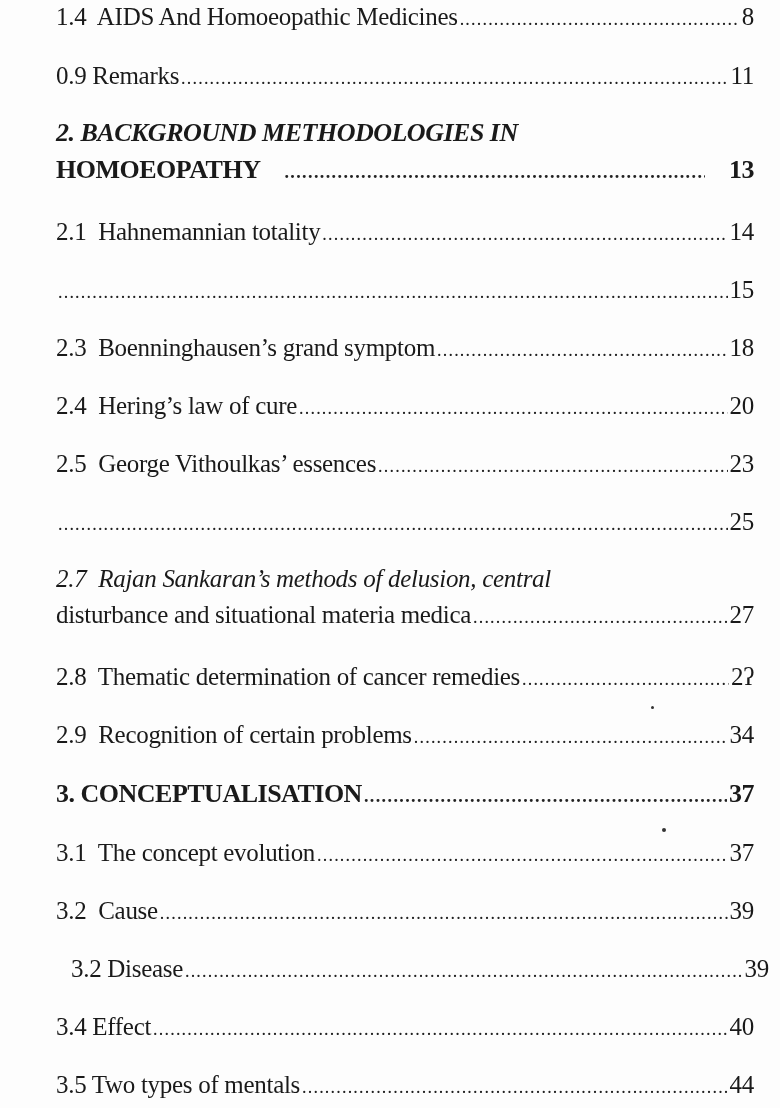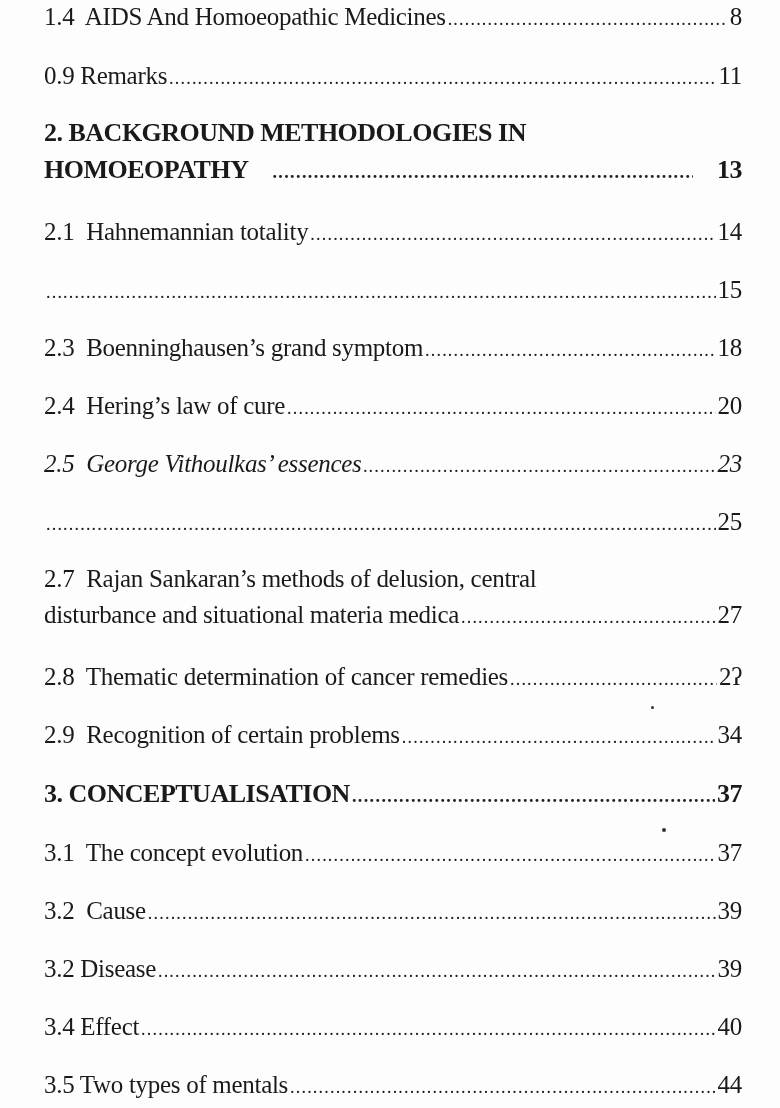--- a/index.html
+++ b/index.html
@@ -17,21 +17,21 @@
     }
     .page {
       position: absolute;
       left: 0; top: 0;
       width: 780px;
       height: 1108px;
       background: #fdfdfd;
     }
     .toc-line {
       position: absolute;
-      left: 44px;
+      left: 56px;
       width: 698px;
       font-size: 25px;
       line-height: 30px;
       letter-spacing: -0.3px;
       white-space: nowrap;
     }
     .toc-row {
       display: flex;
       align-items: baseline;
       width: 100%;
@@ -60,20 +60,21 @@
       font-weight: bold;
       font-size: 26px;
       letter-spacing: -0.5px;
     }
     .heading .toc-leader {
       font-weight: bold;
       letter-spacing: 1.4px;
     }
     .plain-line {
       white-space: pre;
+      font-style: italic;
     }
     .speck {
       position: absolute;
       width: 4px; height: 4px;
       border-radius: 50%;
       background: #333;
     }
   </style>
 </head>
 <body>
@@ -129,21 +130,21 @@
   </div>
 
   <div class="toc-line" style="top:391px;">
     <div class="toc-row">
       <span class="toc-label">2.4  Hering’s law of cure</span>
       <span class="toc-leader"></span>
       <span class="toc-page">20</span>
     </div>
   </div>
 
-  <div class="toc-line" style="top:449px;font-style:italic;">
+  <div class="toc-line" style="top:449px;">
     <div class="toc-row">
       <span class="toc-label">2.5  George Vithoulkas’ essences</span>
       <span class="toc-leader"></span>
       <span class="toc-page">23</span>
     </div>
   </div>
 
   <div class="toc-line" style="top:507px;">
     <div class="toc-row">
       <span class="toc-leader"></span>
@@ -197,21 +198,21 @@
   </div>
 
   <div class="toc-line" style="top:896px;">
     <div class="toc-row">
       <span class="toc-label">3.2  Cause</span>
       <span class="toc-leader"></span>
       <span class="toc-page">39</span>
     </div>
   </div>
 
-  <div class="toc-line" style="top:954px;">
+  <div class="toc-line" style="top:954px;margin-left:15px;">
     <div class="toc-row">
       <span class="toc-label">3.2 Disease</span>
       <span class="toc-leader"></span>
       <span class="toc-page">39</span>
     </div>
   </div>
 
   <div class="toc-line" style="top:1012px;">
     <div class="toc-row">
       <span class="toc-label">3.4 Effect</span>

